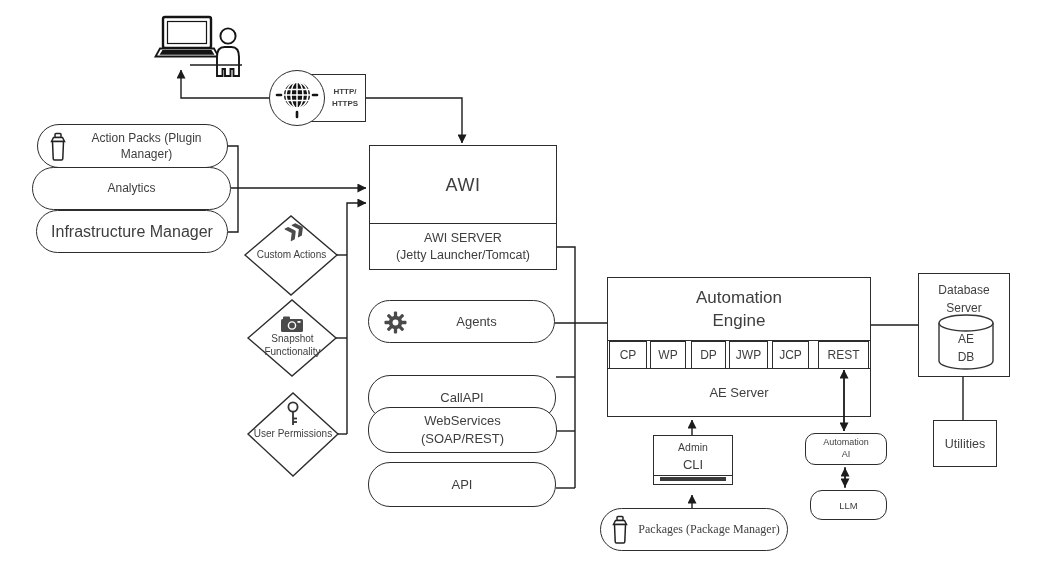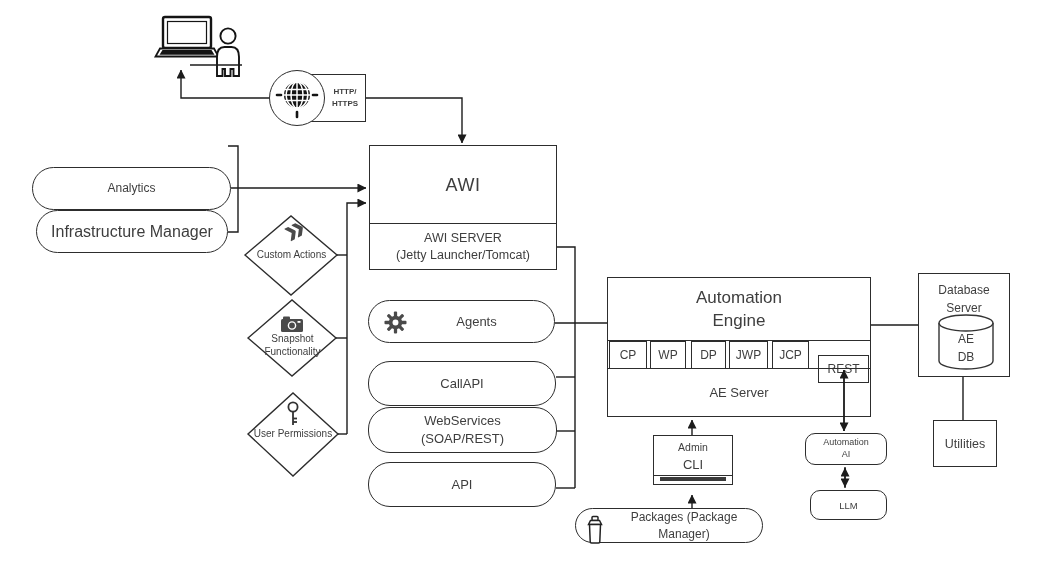--- a/index.html
+++ b/index.html
@@ -70,20 +70,31 @@
         <ellipse cx="22" cy="21" rx="10.8" ry="13"></ellipse>
       </g>
       <g stroke="#141414" stroke-width="2.6" stroke-linecap="round">
         <line x1="2" y1="21" x2="6" y2="21"></line>
         <line x1="38" y1="21" x2="42" y2="21"></line>
         <line x1="22" y1="38" x2="22" y2="43"></line>
       </g>
     </svg>
   </div>
 
+  <div class="node pill" style="left:37px;top:124px;width:191px;height:44px;padding-left:28px;">
+    <span class="icon-abs" style="left:10px;top:7px;width:20px;height:30px;">
+      <svg width="20" height="30" viewBox="0 0 20 30" fill="#fff" stroke="#222" stroke-width="1.5">
+        <rect x="7" y="1.5" width="6" height="4" rx="1"></rect>
+        <polygon points="3.5,9.5 5.5,5.5 14.5,5.5 16.5,9.5"></polygon>
+        <path d="M4.5,9.5 H15.5 L14.8,26.5 Q14.8,28 13.5,28 H6.5 Q5.2,28 5.2,26.5 Z"></path>
+      </svg>
+    </span>
+    <span class="label" style="font-size:12px;">Action Packs (Plugin
+Manager)</span>
+  </div>
   <div class="node pill" style="left:32px;top:167px;width:199px;height:43px;">
     <span class="label" style="font-size:12px;">Analytics</span>
   </div>
   <div class="node pill" style="left:36px;top:210px;width:192px;height:43px;">
     <span class="label" style="font-size:16px;">Infrastructure Manager</span>
   </div>
 
   <div class="node" style="left:369px;top:145px;width:188px;height:125px;align-items:flex-start;">
     <div class="divider" style="top:76.5px;"></div>
     <div style="position:absolute;left:0;right:0;top:0;height:78px;display:flex;align-items:center;justify-content:center;">
@@ -135,21 +146,21 @@
             <rect x="-1.7" y="-11.5" width="3.4" height="6" rx="1" transform="rotate(270)"></rect>
             <rect x="-1.7" y="-11.5" width="3.4" height="6" rx="1" transform="rotate(315)"></rect>
           </g>
           <circle r="7"></circle>
           <circle r="3.1" fill="#fff"></circle>
         </g>
       </svg>
     </span>
     <span class="label" style="font-size:13px;">Agents</span>
   </div>
-  <div class="node pill" style="left:368px;top:361px;width:188px;height:45px;">
+  <div class="node pill" style="left:368px;top:375px;width:188px;height:45px;">
     <span class="label" style="font-size:13px;">CallAPI</span>
   </div>
   <div class="node pill" style="left:368px;top:407px;width:189px;height:46px;">
     <span class="label" style="font-size:13px;">WebServices
 (SOAP/REST)</span>
   </div>
   <div class="node pill" style="left:368px;top:462px;width:188px;height:45px;">
     <span class="label" style="font-size:13px;">API</span>
   </div>
 
@@ -167,54 +178,54 @@
       </div>
     <div class="subbox" style="left:83px;top:63px;width:35px;height:28px;">
         <span>DP</span>
       </div>
     <div class="subbox" style="left:121px;top:63px;width:39px;height:28px;">
         <span>JWP</span>
       </div>
     <div class="subbox" style="left:164px;top:63px;width:37px;height:28px;">
         <span>JCP</span>
       </div>
-    <div class="subbox" style="left:210px;top:77px;width:51px;height:28px;">
+    <div class="subbox" style="left:210px;top:63px;width:51px;height:28px;">
         <span>REST</span>
       </div>
     <div class="divider" style="top:89.5px;"></div>
     <div style="position:absolute;left:0;right:0;top:91px;bottom:0;display:flex;align-items:center;justify-content:center;">
       <span style="font-size:13px;">AE Server</span>
     </div>
   </div>
 
   <div class="node" style="left:653px;top:435px;width:80px;height:50px;text-decoration:underline;">
     <div style="position:absolute;left:0;right:0;top:5px;">
       <div style="font-size:10.5px;">Admin</div>
       <div style="font-size:13px;margin-top:4px;">CLI</div>
     </div>
     <div style="position:absolute;left:0;right:0;bottom:8px;border-top:1.3px solid #2d2d2d;"></div>
     <div style="position:absolute;left:6px;right:6px;bottom:3.5px;height:3.5px;background:#3a3a3a;"></div>
   </div>
 
-  <div class="node pill" style="left:575px;top:508px;width:188px;height:35px;padding-left:30px;">
+  <div class="node pill" style="left:600px;top:508px;width:188px;height:43px;padding-left:30px;font-family:Liberation Serif, serif;">
     <span class="icon-abs" style="left:9px;top:6px;width:20px;height:30px;">
       <svg width="20" height="30" viewBox="0 0 20 30" fill="#fff" stroke="#222" stroke-width="1.5">
         <rect x="7" y="1.5" width="6" height="4" rx="1"></rect>
         <polygon points="3.5,9.5 5.5,5.5 14.5,5.5 16.5,9.5"></polygon>
         <path d="M4.5,9.5 H15.5 L14.8,26.5 Q14.8,28 13.5,28 H6.5 Q5.2,28 5.2,26.5 Z"></path>
       </svg>
     </span>
     <span class="label" style="font-size:12px;">Packages (Package Manager)</span>
   </div>
 
   <div class="node rd10" style="left:805px;top:433px;width:82px;height:32px;">
     <span class="label" style="font-size:9px;line-height:1.3;">Automation
 AI</span>
   </div>
-  <div class="node rd10" style="left:810px;top:490px;width:77px;height:30px;">
+  <div class="node rd10" style="left:810px;top:490px;width:77px;height:30px;border-radius:12px;">
     <span style="font-size:9.5px;">LLM</span>
   </div>
 
   <div class="node" style="left:918px;top:273px;width:92px;height:104px;align-items:flex-start;">
     <div style="position:absolute;left:0;right:0;top:6px;">
       <span class="label" style="font-size:12px;">Database
 Server</span>
     </div>
     <svg style="position:absolute;left:17px;top:40px;" width="60" height="58" viewBox="0 0 60 58">
       <path d="M3,9 V47 A27,8 0 0 0 57,47 V9" fill="#fff" stroke="#333" stroke-width="1.4"></path>

